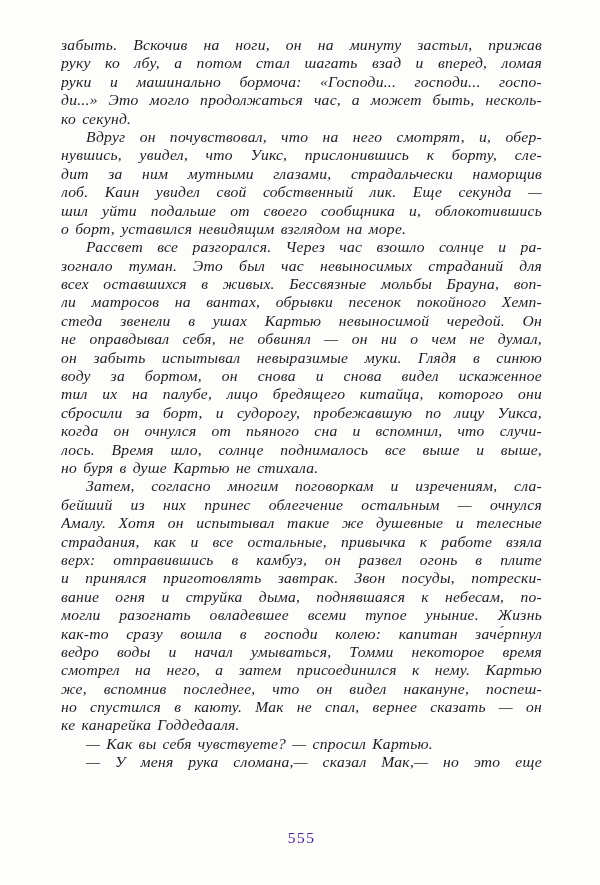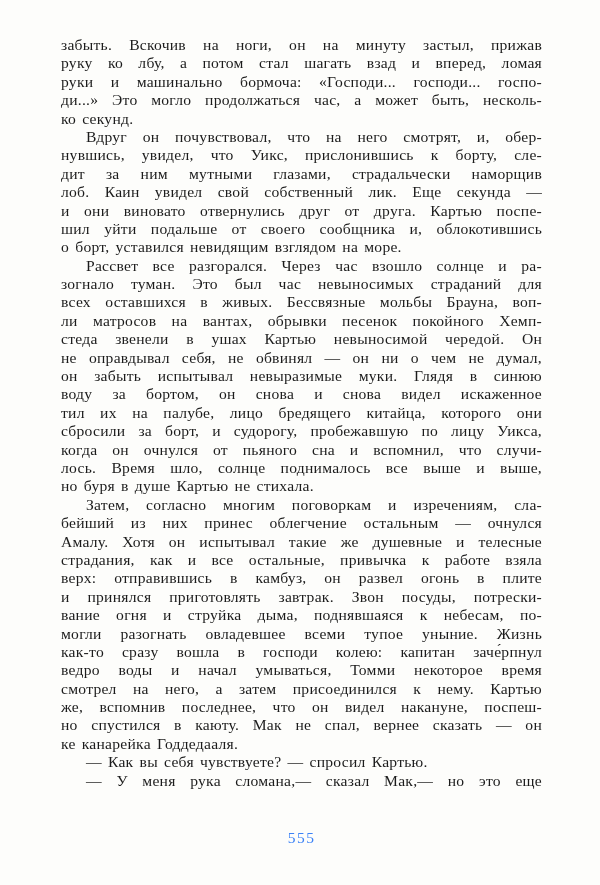--- a/index.html
+++ b/index.html
@@ -23,55 +23,55 @@
     width: 481px;
   }
   .line {
     height: 18.4px;
     line-height: 18.4px;
     font-size: 15.6px;
     letter-spacing: 0.25px;
     word-spacing: 2px;
     overflow: hidden;
     text-align: left;
+    font-style: italic;
   }
   .line.just {
     text-align: justify;
     text-align-last: justify;
   }
   .line.indent {
     text-indent: 25px;
   }
   .page-num {
     position: absolute;
     left: 61px;
     top: 829px;
     width: 481px;
     height: 20px;
     text-align: center;
     font-size: 15.5px;
     letter-spacing: 1.5px;
-    color: #3b82f6;
+    color: #4c1d95;
   }
 </style>
 </head>
 <body>
 
 <div class="scan-page">
   <div class="text-col" id="text-col">
       <div class="line just">забыть. Вскочив на ноги, он на минуту застыл, прижав</div>
       <div class="line just">руку ко лбу, а потом стал шагать взад и вперед, ломая</div>
       <div class="line just">руки и машинально бормоча: «Господи... господи... госпо-</div>
       <div class="line just">ди...» Это могло продолжаться час, а может быть, несколь-</div>
       <div class="line">ко секунд.</div>
       <div class="line indent just">Вдруг он почувствовал, что на него смотрят, и, обер-</div>
       <div class="line just">нувшись, увидел, что Уикс, прислонившись к борту, сле-</div>
       <div class="line just">дит за ним мутными глазами, страдальчески наморщив</div>
       <div class="line just">лоб. Каин увидел свой собственный лик. Еще секунда —</div>
-      <div class="line just">и они виновато отвернулись друг от друга. Картью поспе-</div>
       <div class="line just">шил уйти подальше от своего сообщника и, облокотившись</div>
       <div class="line">о борт, уставился невидящим взглядом на море.</div>
       <div class="line indent just">Рассвет все разгорался. Через час взошло солнце и ра-</div>
       <div class="line just">зогнало туман. Это был час невыносимых страданий для</div>
       <div class="line just">всех оставшихся в живых. Бессвязные мольбы Брауна, воп-</div>
       <div class="line just">ли матросов на вантах, обрывки песенок покойного Хемп-</div>
       <div class="line just">стеда звенели в ушах Картью невыносимой чередой. Он</div>
       <div class="line just">не оправдывал себя, не обвинял — он ни о чем не думал,</div>
       <div class="line just">он забыть испытывал невыразимые муки. Глядя в синюю</div>
       <div class="line just">воду за бортом, он снова и снова видел искаженное</div>

